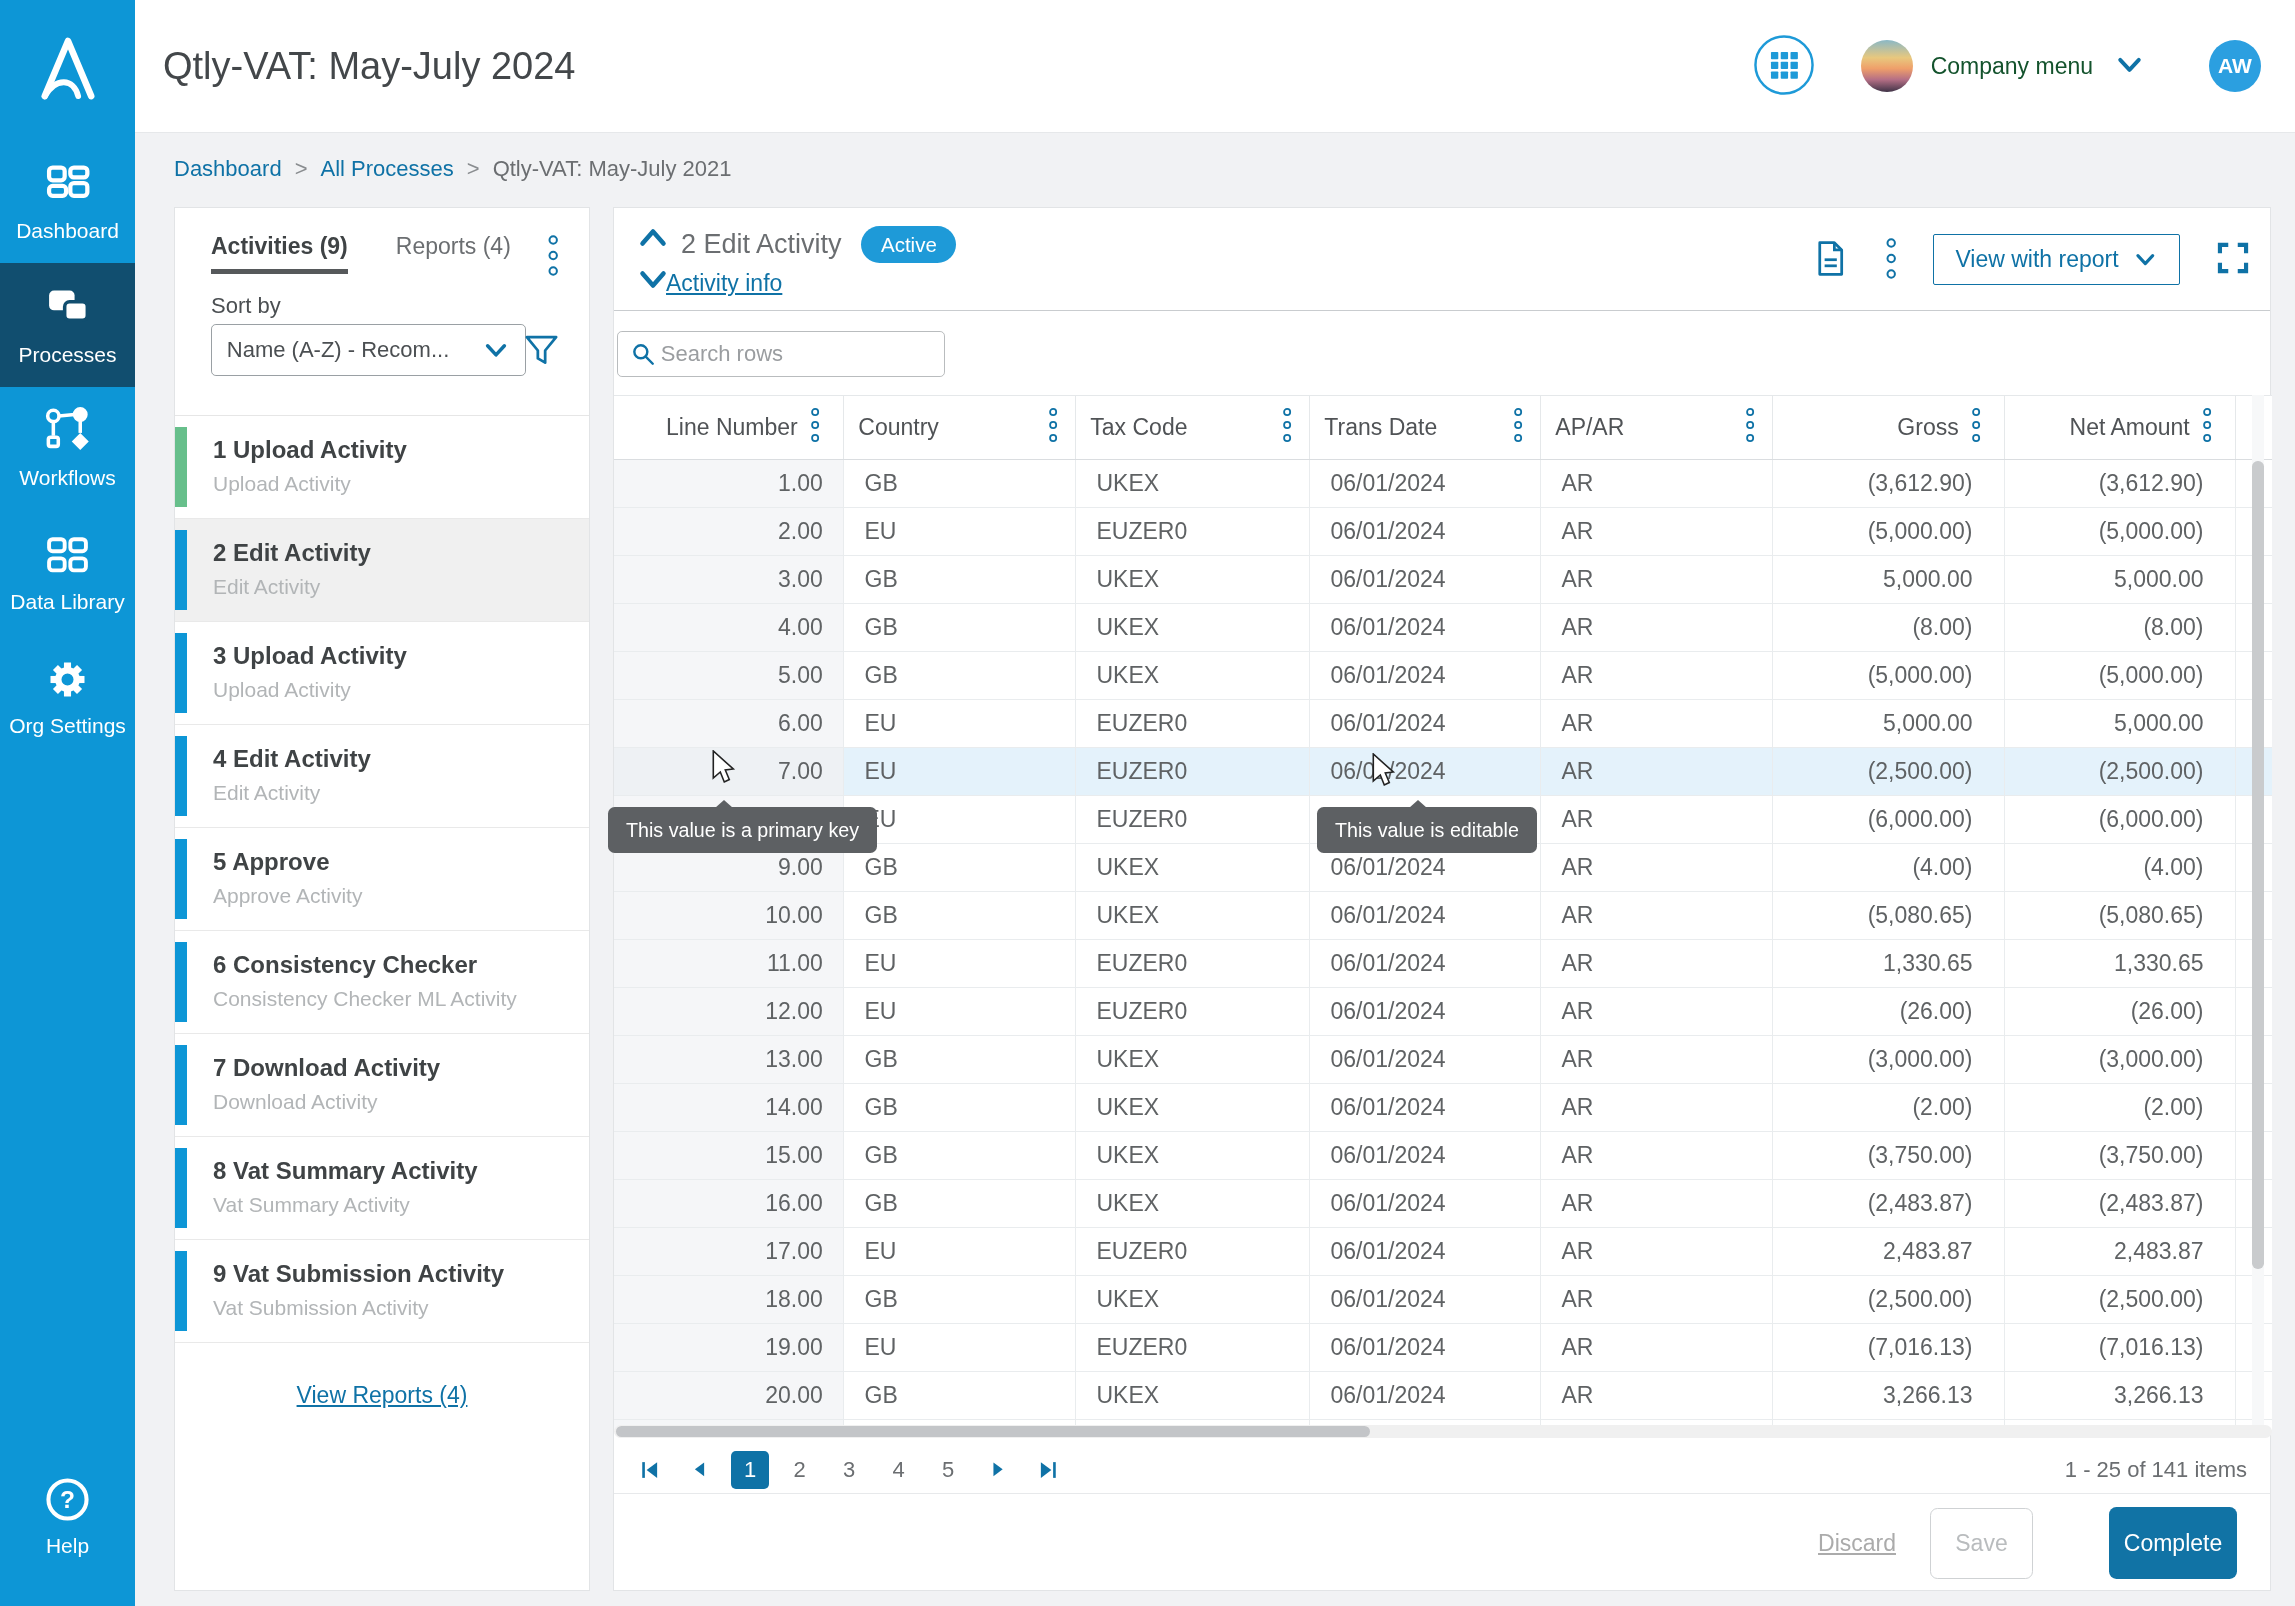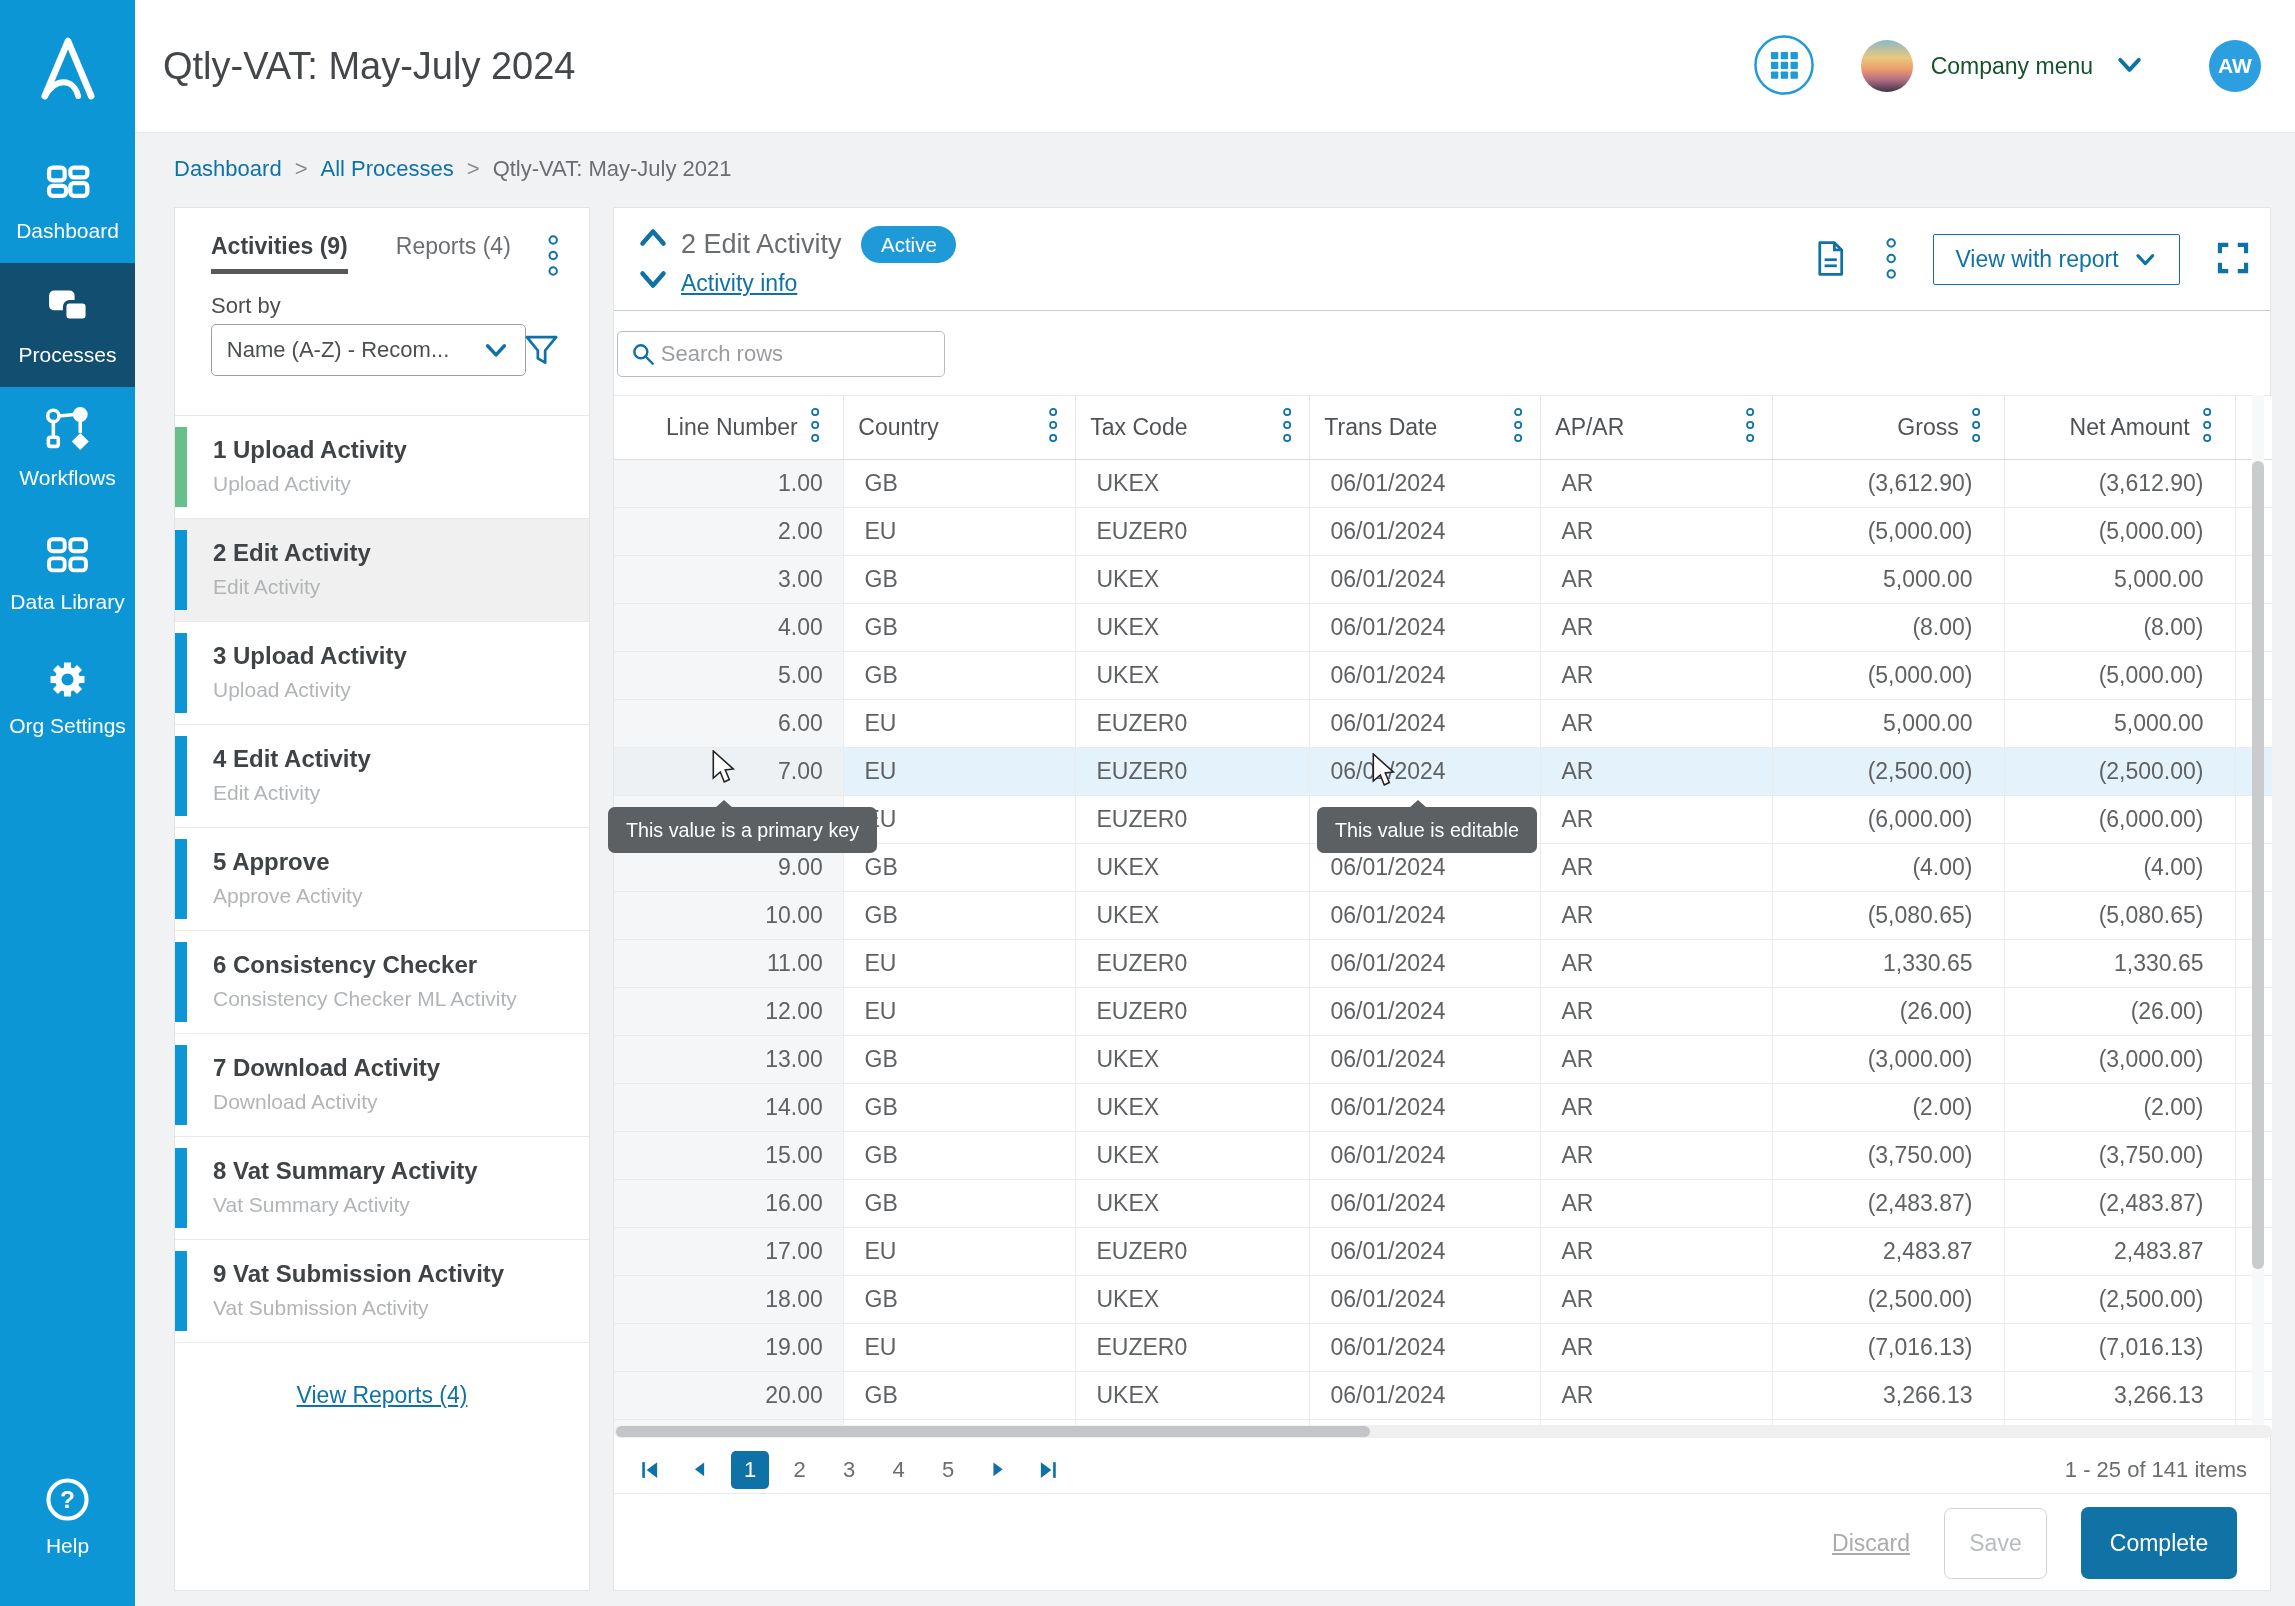--- a/index.html
+++ b/index.html
@@ -54,21 +54,21 @@
   .act-sub { padding:8.2px 0 0 38px; font-size:21px; color:#b2b5b7; }
   .view-reports { position:absolute; left:0; right:0; top:1174px; text-align:center; font-size:23px; color:#0f72a6; text-decoration:underline; cursor:pointer; }
 
   
   .mc-header { position:relative; height:103px; border-bottom:0.8px solid #c9cccf; }
   .chev-col { position:absolute; left:21px; top:11.5px; }
   .chev-col div { cursor:pointer; height:39px; display:flex; align-items:center; }
   .mh-row1 { position:absolute; left:67px; top:18px; display:flex; align-items:center; gap:19.7px; }
   .mh-title { font-size:27px; color:#6b6e71; }
   .badge { background:#1e9ad8; color:#fff; font-size:20.5px; padding:6.6px 19.7px; border-radius:23px; }
-  .info-link { position:absolute; left:67px; top:62px; font-size:23px; color:#0f72a6; text-decoration:underline; cursor:pointer; }
+  .info-link { position:absolute; left:52px; top:62px; font-size:23px; color:#0f72a6; text-decoration:underline; cursor:pointer; }
   .mh-icons { position:absolute; right:18px; top:0; height:103px; display:flex; align-items:center; gap:34px; }
   .view-report-btn { height:51px; border:1.6px solid #0f72a6; border-radius:2px; background:#fff; color:#0f72a6; font-size:23px; display:flex; align-items:center; gap:14.8px; padding:0 21px; cursor:pointer; }
 
   
   .search-box { position:absolute; left:3.3px; top:123px; width:328px; height:46px; border:1.6px solid #b9bcbe; border-radius:4.9px; background:#fff; display:flex; align-items:center; padding:0 11.5px; }
   .search-box input { border:none; outline:none; font-size:22px; color:#5f6264; margin-left:5px; width:262px; font-family:"Liberation Sans",sans-serif; }
   .search-box input::placeholder { color:#9a9da0; }
 
   
   .grid-wrap { position:absolute; left:0; top:187px; width:1658px; }
@@ -100,21 +100,21 @@
   .pg-ic { width:38px; height:38px; display:flex; align-items:center; justify-content:center; cursor:pointer; background:none; border:none; }
   .pg-num { width:38px; height:38px; border:none; background:none; border-radius:4.9px; font-size:22px; color:#6b6e71; cursor:pointer; font-family:"Liberation Sans",sans-serif; }
   .pg-num.active { background:#0f72a6; color:#fff; }
   .pgn-range { margin-left:auto; font-size:22px; color:#6b6e71; }
 
   
   .footer-line { position:absolute; left:0; right:0; top:1285px; border-top:0.8px solid #e7e9eb; }
   .actions { position:absolute; left:0; right:0; top:1294px; height:82px; display:flex; align-items:center; justify-content:flex-end; gap:34px; padding-right:33px; }
   .discard { font-size:23px; color:#ababab; text-decoration:underline; cursor:pointer; }
   .save-btn { width:103px; height:71px; background:#fff; border:1.6px solid #cfd2d4; border-radius:7.4px; font-size:23px; color:#b9bcbe; cursor:pointer; font-family:"Liberation Sans",sans-serif; }
-  .complete-btn { width:156px; height:72px; background:#1173a5; border:none; border-radius:7.4px; font-size:23px; color:#fff; cursor:pointer; font-family:"Liberation Sans",sans-serif; }
+  .complete-btn { width:128px; height:72px; background:#1173a5; border:none; border-radius:7.4px; font-size:23px; color:#fff; cursor:pointer; font-family:"Liberation Sans",sans-serif;margin-left:42px; }
 
   
   .tip { position:absolute; top:674px; height:46px; background:#5d6063; color:#fff; font-size:19.7px; border-radius:6.6px; display:flex; align-items:center; padding:0 18px; white-space:nowrap; z-index:20; }
   .tip:before { content:""; position:absolute; top:-7.4px; border-left:9px solid transparent; border-right:9px solid transparent; border-bottom:8.2px solid #5d6063; }
   .tip-1 { left:473px; } .tip-1:before { left:107px; }
   .tip-2 { left:1182px; } .tip-2:before { left:92px; }
   .cursor { position:absolute; z-index:30; }
   .cursor-1 { left:576px; top:617px; }
   .cursor-2 { left:1236px; top:620px; }
 </style>

